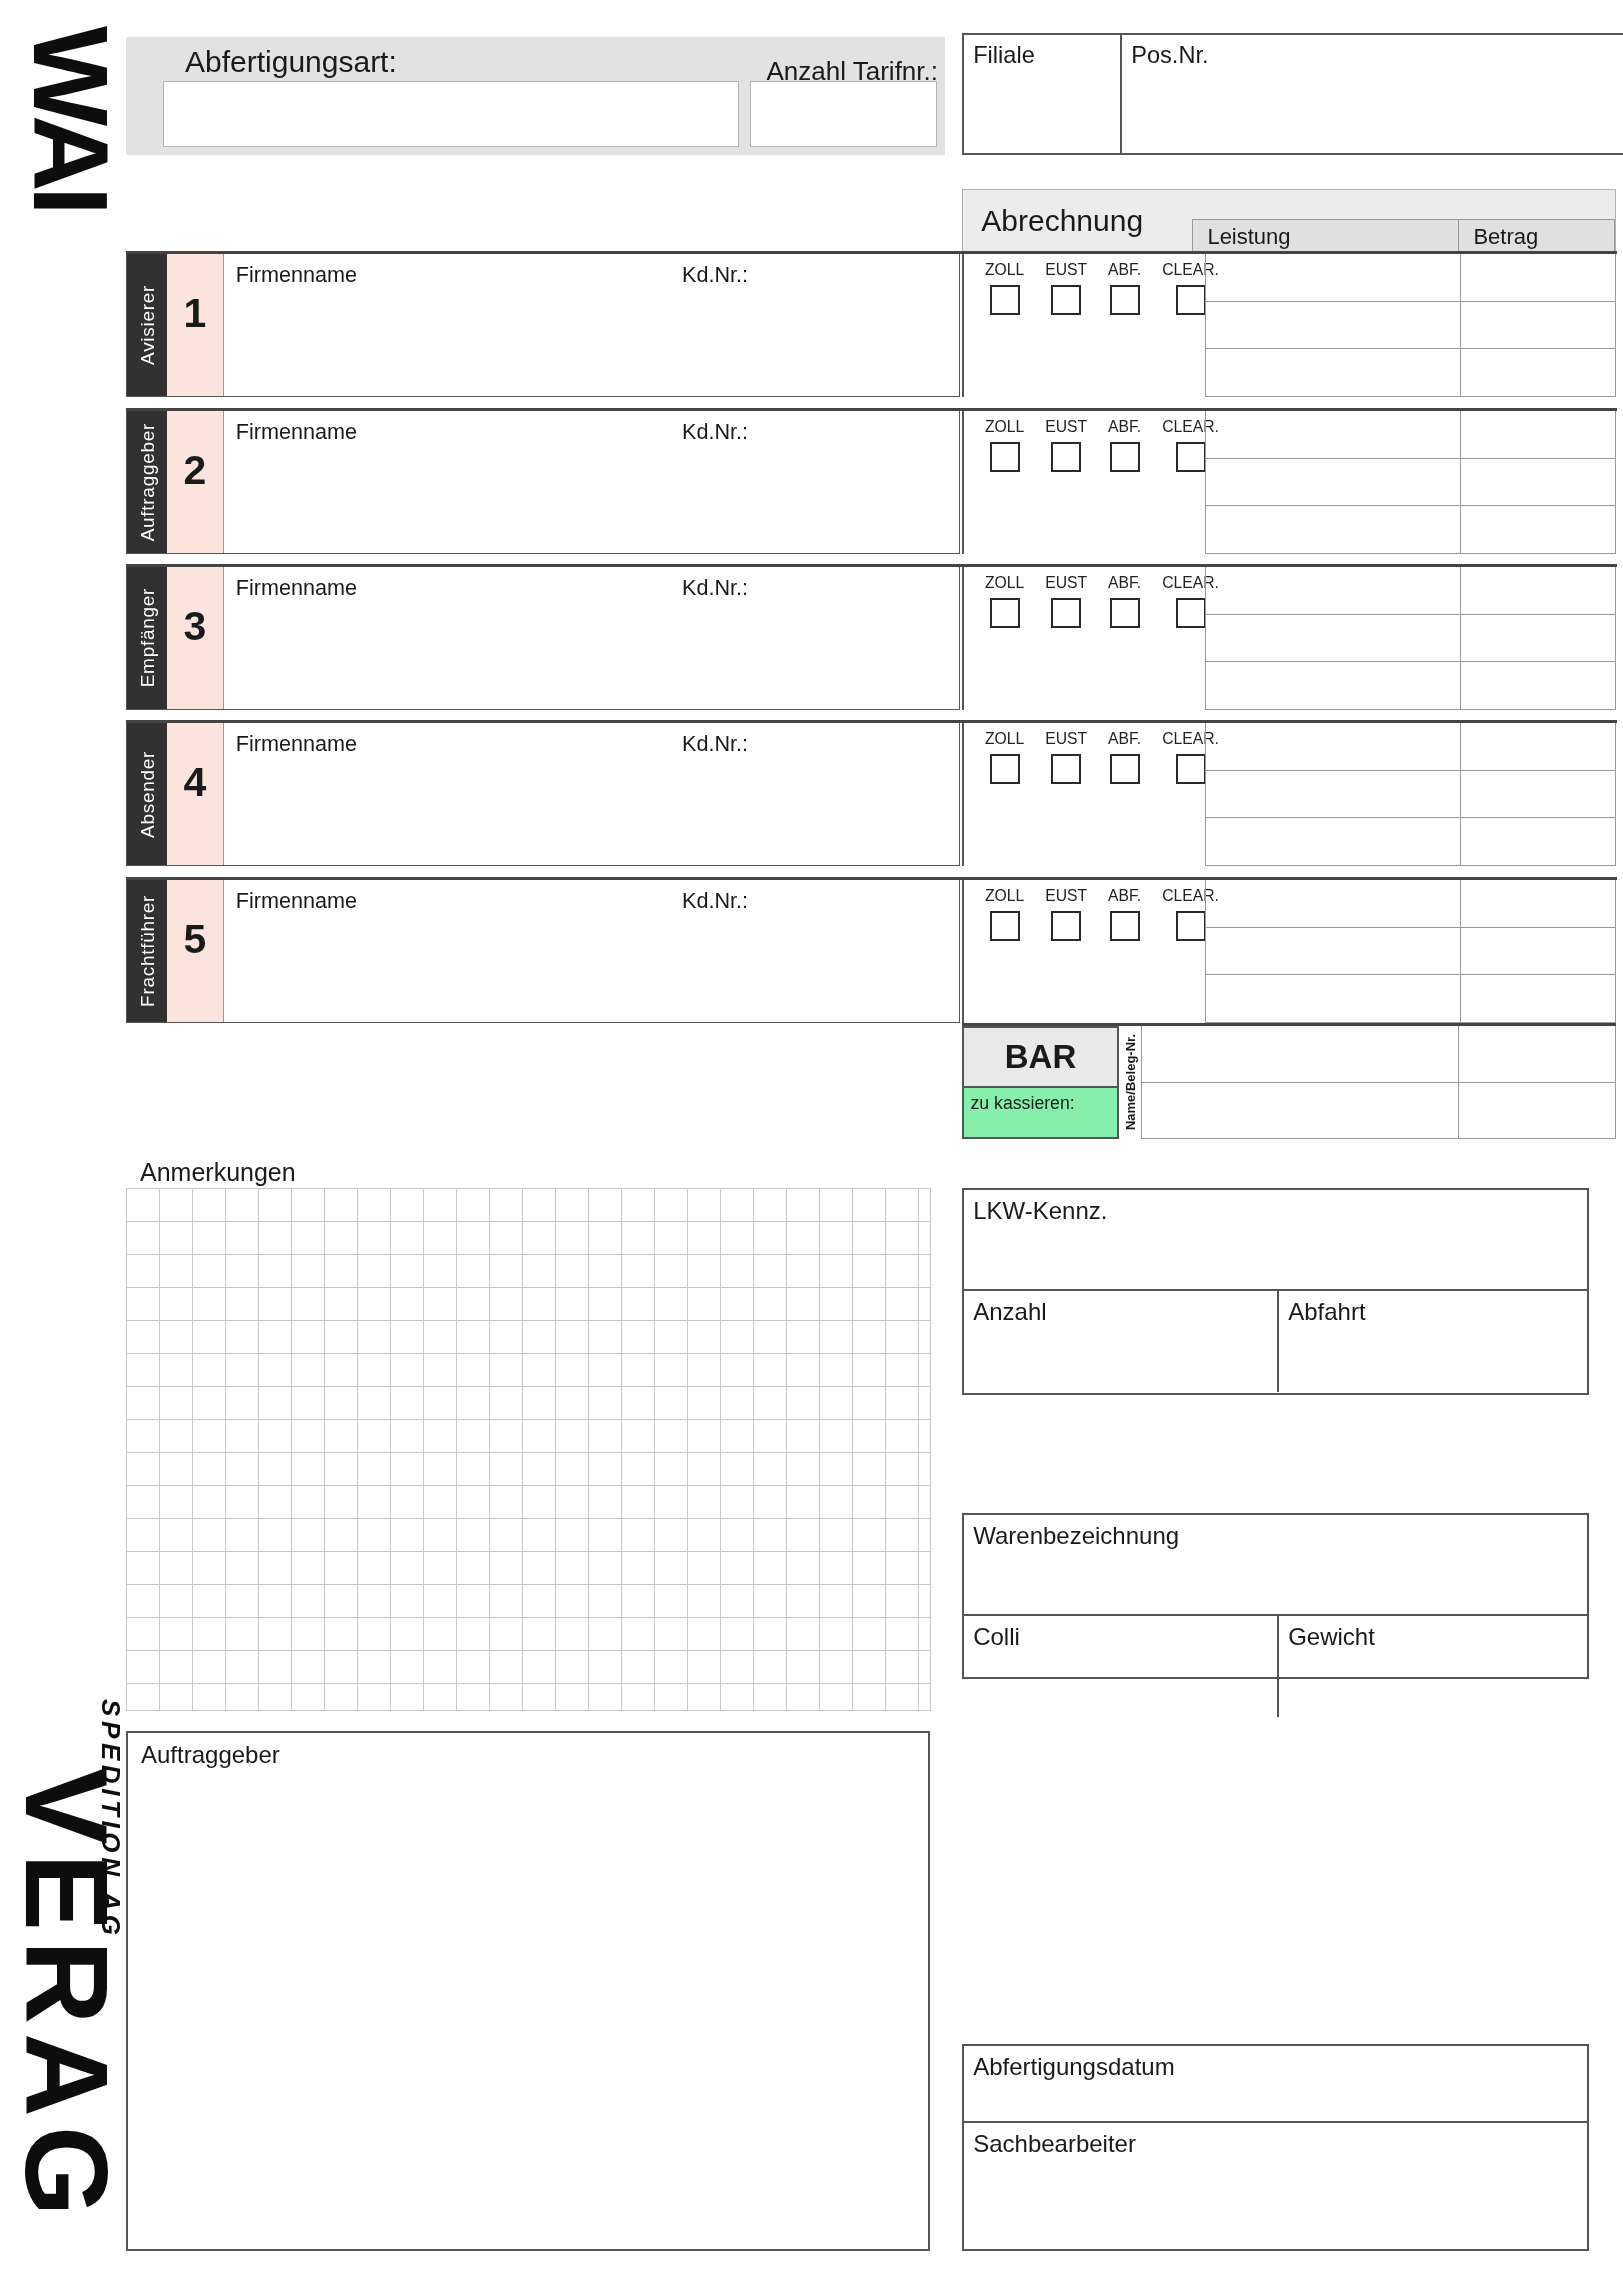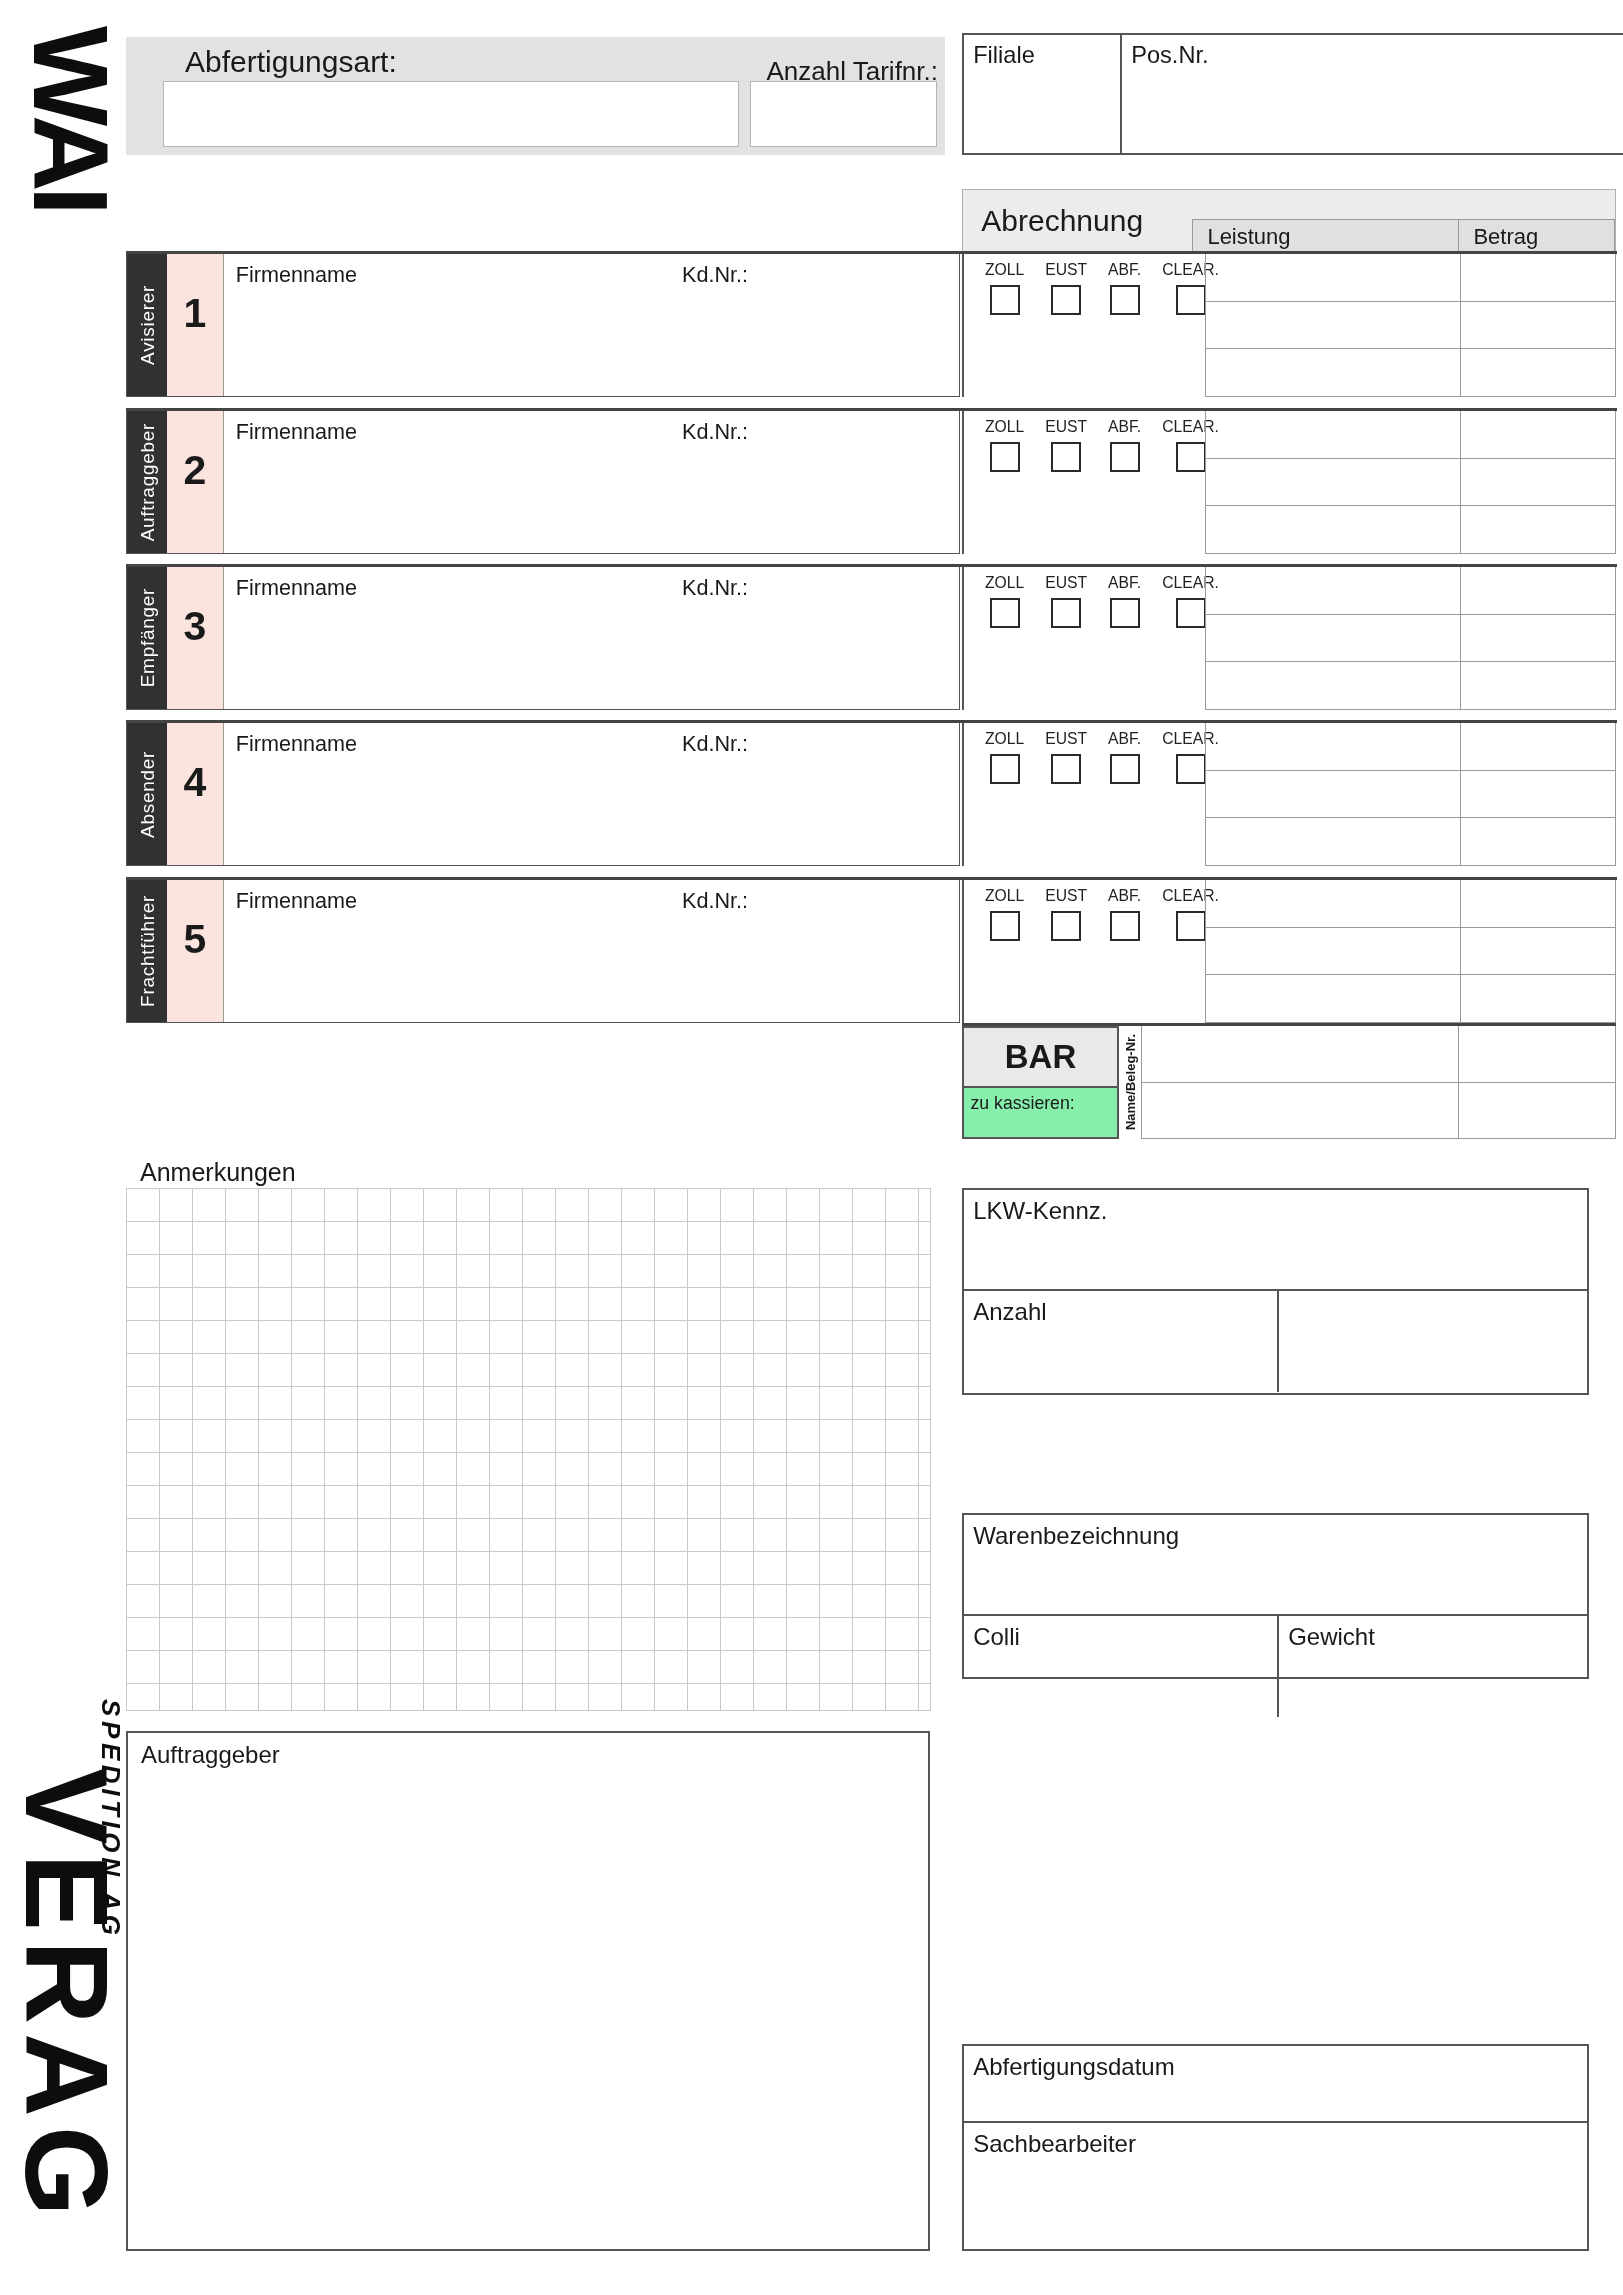--- a/index.html
+++ b/index.html
@@ -403,20 +403,23 @@
   <div class="agrid"></div>
 
   <div class="rgroup g-lkw">
     <div class="rtop">
       <span class="rlabel">LKW-Kennz.</span>
     </div>
     <div class="rbottom">
       <div class="rbl">
         <span class="rlabel">Anzahl</span>
       </div>
+      <div class="rbr">
+        <span class="rlabel">Abfahrt</span>
+      </div>
     </div>
   </div>
 
   <div class="rgroup g-waren">
     <div class="rtop">
       <span class="rlabel">Warenbezeichnung</span>
     </div>
     <div class="rbottom">
       <div class="rbl">
         <span class="rlabel">Colli</span>

